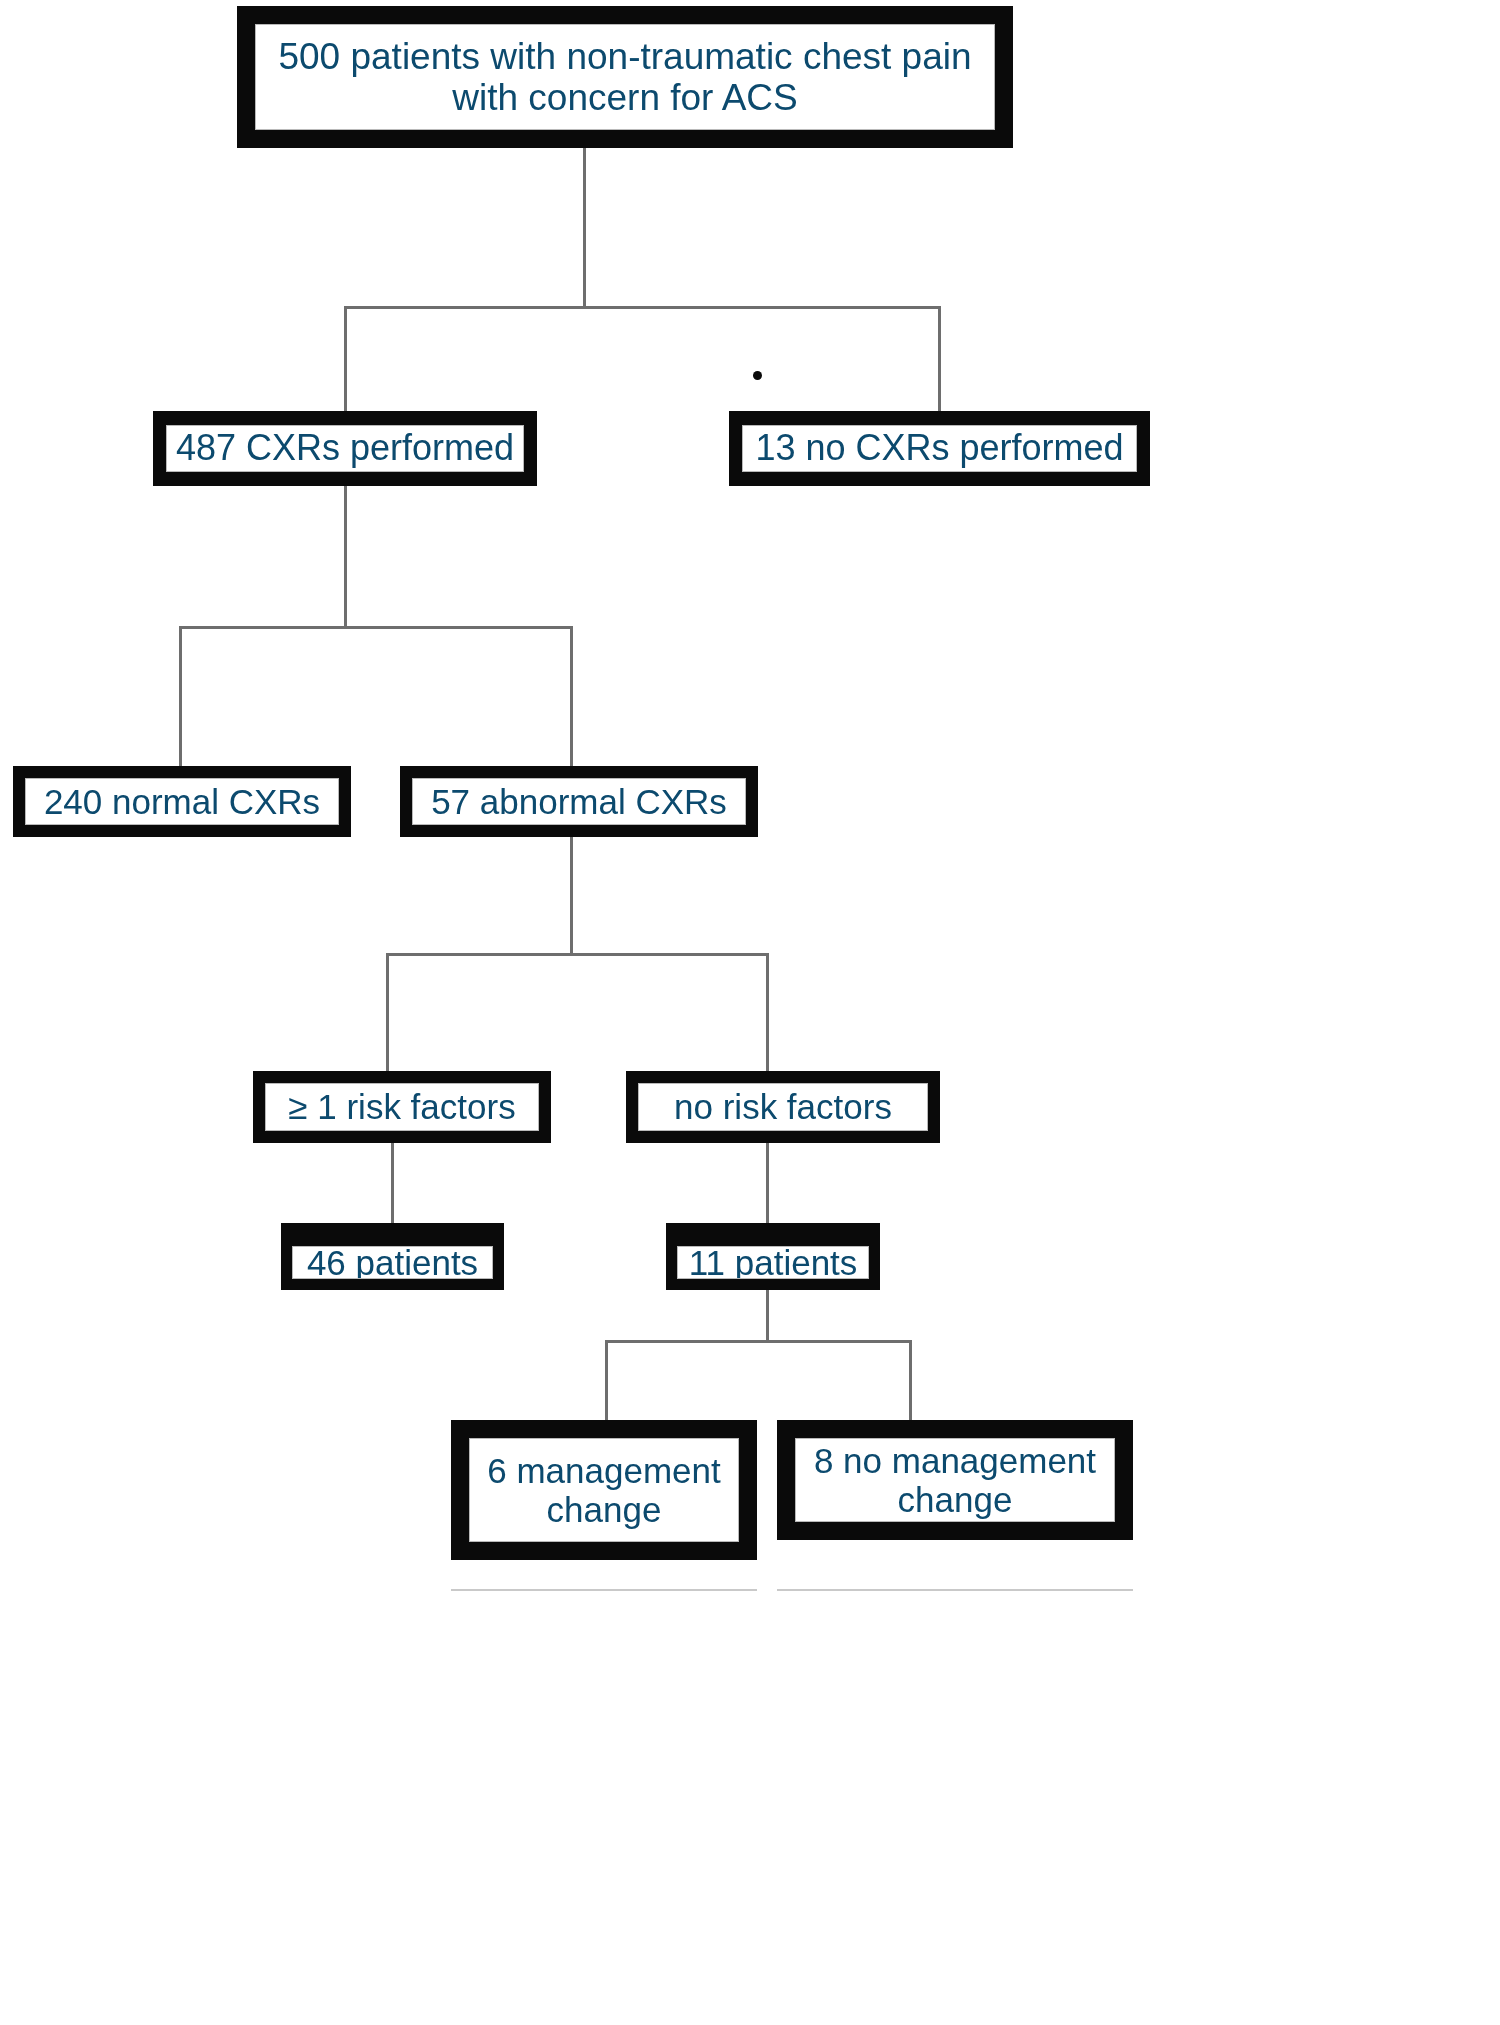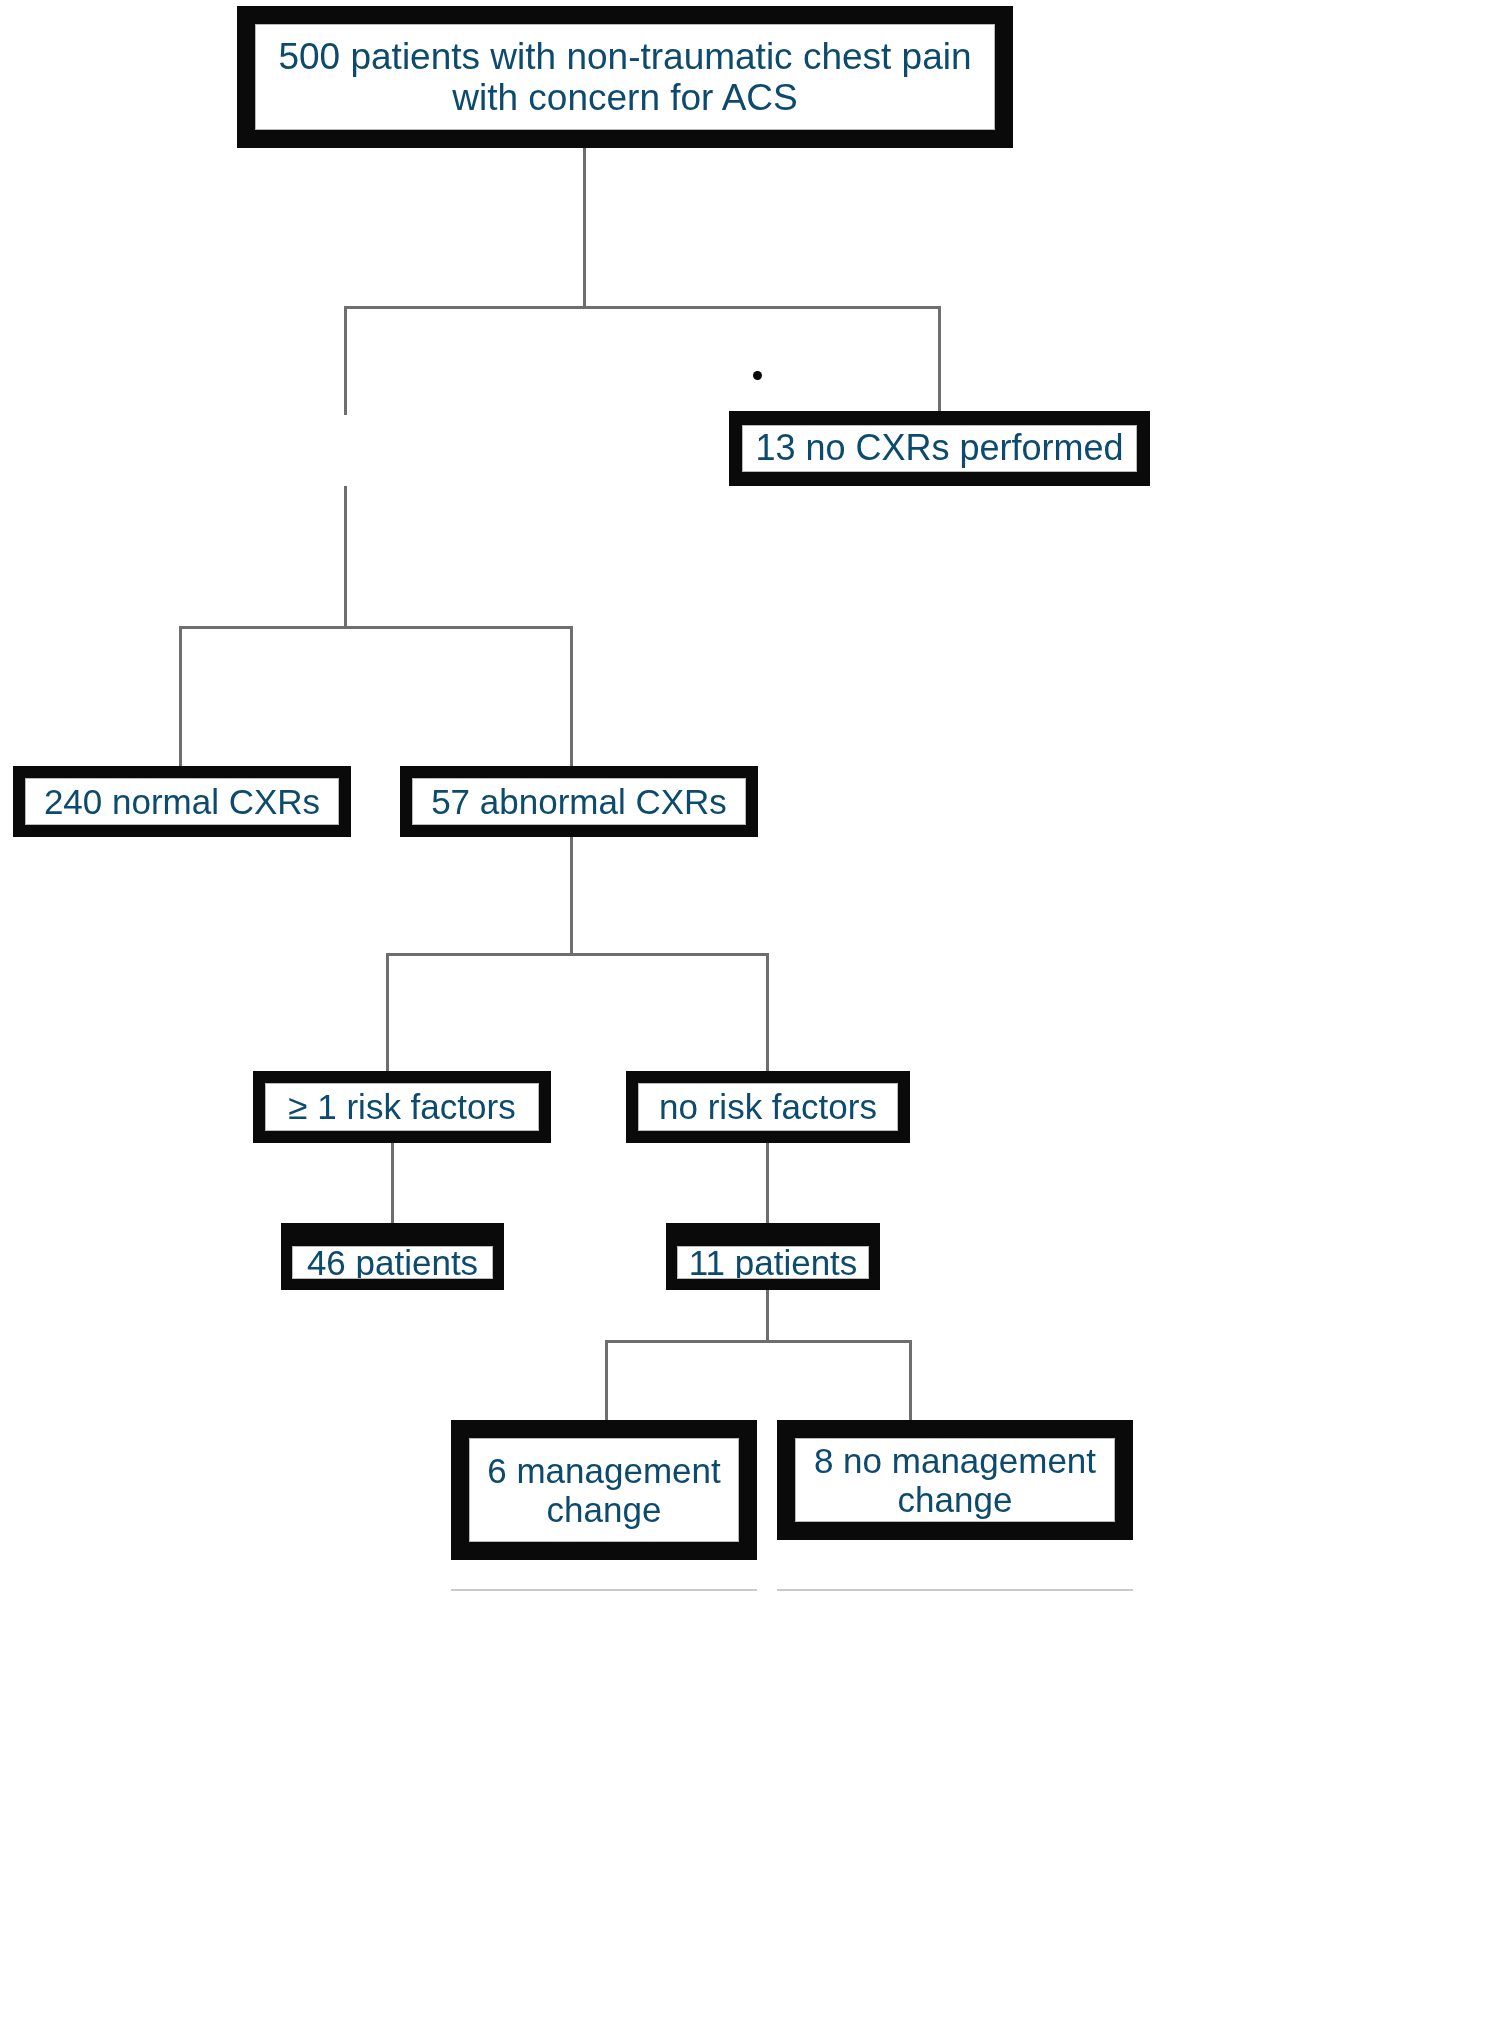--- a/index.html
+++ b/index.html
@@ -82,20 +82,23 @@
   <div class="vline" style="left:583px; top:148px; height:160px;"></div>
 
   <div class="hline" style="left:344px; top:306px; width:597px;"></div>
 
   <div class="vline" style="left:344px; top:306px; height:109px;"></div>
 
   <div class="vline" style="left:938px; top:306px; height:109px;"></div>
 
   <div class="dot" style="left:753px; top:371px;"></div>
 
+  <div class="node f-lg" style="left:153px; top:411px; width:384px; height:75px; font-size:36px;">
+    <div class="inner">487 CXRs performed</div>
+  </div>
 
   <div class="node f-lg" style="left:729px; top:411px; width:421px; height:75px; font-size:36px;">
     <div class="inner">13 no CXRs performed</div>
   </div>
 
   <div class="vline" style="left:344px; top:486px; height:142px;"></div>
 
   <div class="hline" style="left:179px; top:626px; width:394px;"></div>
 
   <div class="vline" style="left:179px; top:626px; height:142px;"></div>
@@ -115,21 +118,21 @@
   <div class="hline" style="left:386px; top:953px; width:383px;"></div>
 
   <div class="vline" style="left:386px; top:953px; height:120px;"></div>
 
   <div class="vline" style="left:766px; top:953px; height:120px;"></div>
 
   <div class="node f-md" style="left:253px; top:1071px; width:298px; height:72px; font-size:35px;">
     <div class="inner">≥ 1 risk factors</div>
   </div>
 
-  <div class="node f-md" style="left:626px; top:1071px; width:284px; height:72px; font-size:35px;">
+  <div class="node f-md" style="left:626px; top:1071px; width:314px; height:72px; font-size:35px;">
     <div class="inner">no risk factors</div>
   </div>
 
   <div class="vline" style="left:391px; top:1143px; height:82px;"></div>
   <div class="vline" style="left:766px; top:1143px; height:82px;"></div>
 
   <div class="node f-sm" style="left:281px; top:1223px; width:223px; height:67px; font-size:35px;">
     <div class="inner">46 patients</div>
   </div>
 

